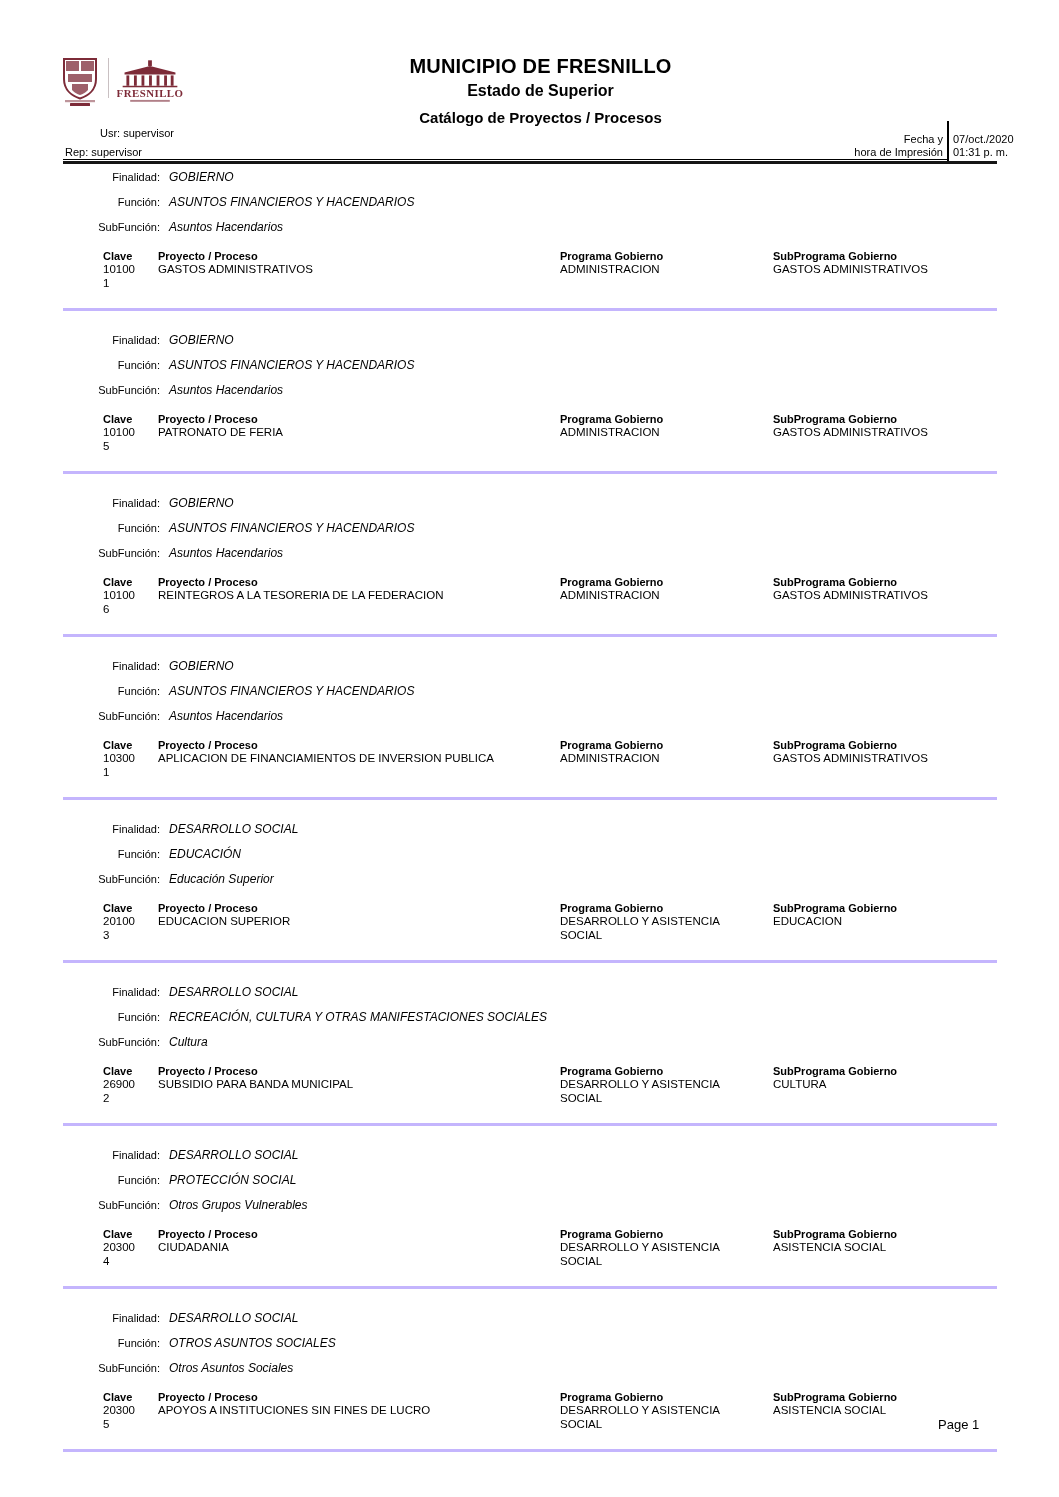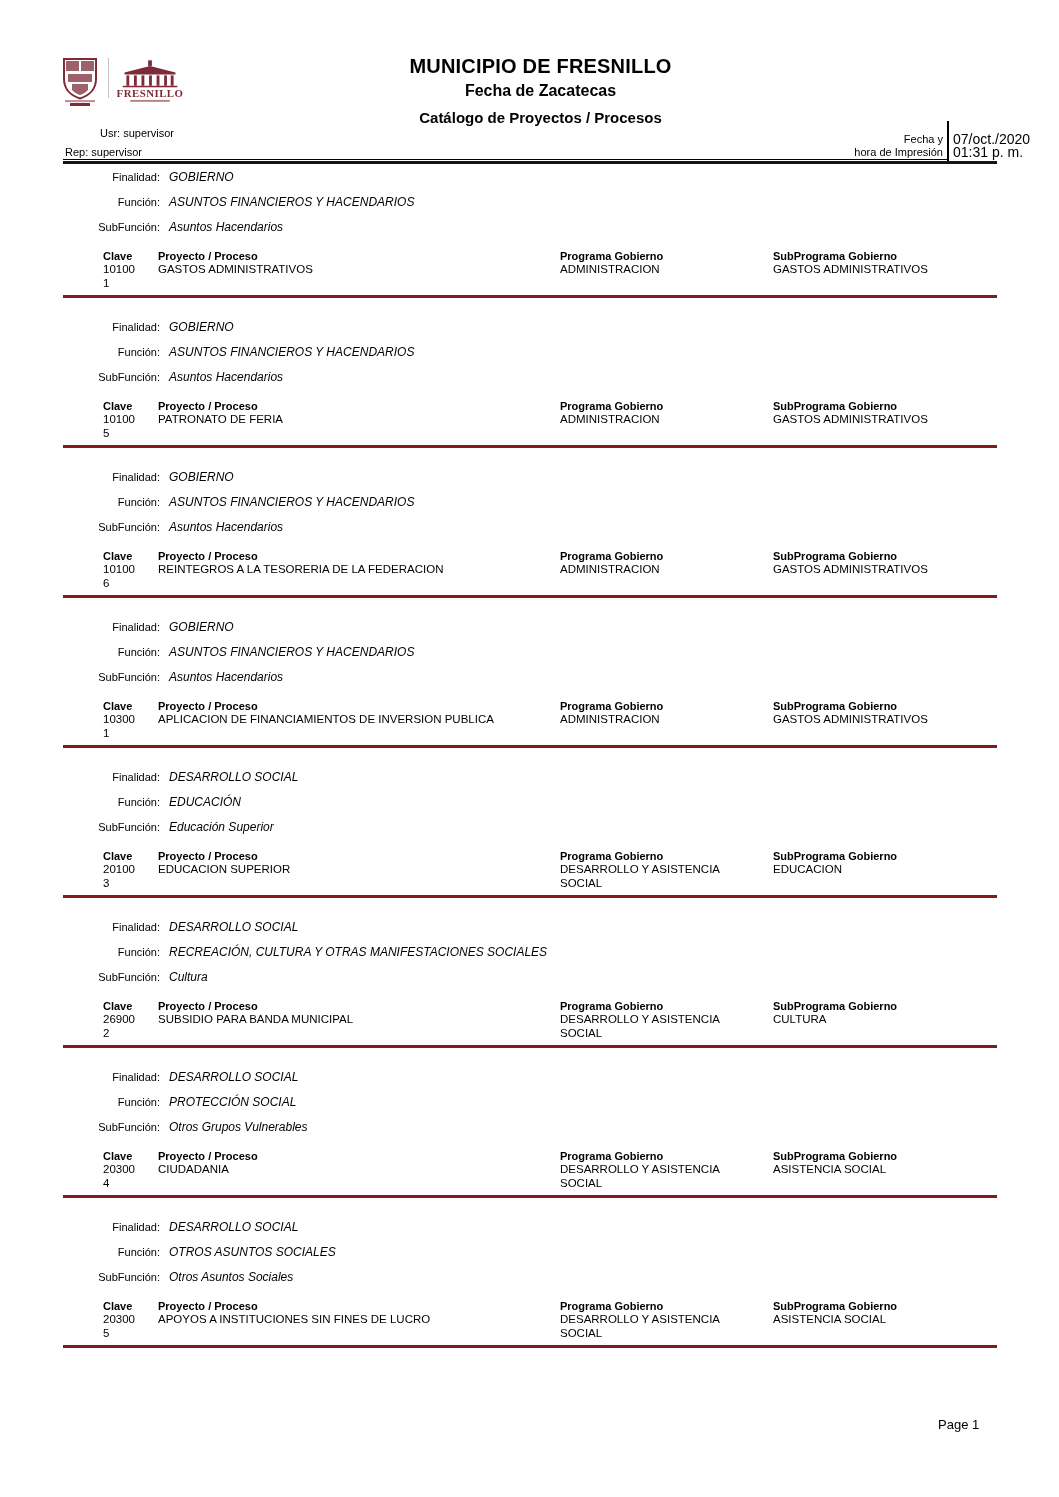--- a/index.html
+++ b/index.html
@@ -14,27 +14,27 @@
   .crest  { width:40px; height:50px; }
   .logo-divider { width:1px; height:40px; background:#c9c0c2; margin:0 8px 8px 8px; }
   .fresnillo { width:66px; height:46px; }
   .title-wrap { position:absolute; left:22px; right:0; top:55px; text-align:center; }
   .title-wrap h1 { margin:0; font-size:20px; font-weight:bold; letter-spacing:0.2px; }
   .title-wrap h2 { margin:4px 0 0 0; font-size:16px; font-weight:bold; }
   .title-wrap h3 { margin:9px 0 12px 0; font-size:15px; font-weight:bold; }
   .usr { position:absolute; left:65px; top:127px; font-size:11px;padding-left:35px; }
   .rep { position:absolute; left:65px; top:146px; font-size:11px; }
   .print-label { position:absolute; right:116px; top:133px; text-align:right; font-size:11px; line-height:13px; }
-  .print-values { position:absolute; left:953px; top:133px; font-size:14px; line-height:13px; }
+  .print-values { position:absolute; left:953px; top:133px; font-size:11px; line-height:13px; }
   .print-sep { position:absolute; left:947px; top:121px; width:1.5px; height:40px; background:#000; }
   .hr-thin  { position:absolute; left:63px; top:159px; width:884px; height:1px; background:#000; }
   .hr-thick { position:absolute; left:63px; top:161px; width:934px; height:3px; background:#151515; }
   
   .blocks { position:absolute; left:63px; top:164px; width:934px; }
-  .block { padding-top:22px; padding-bottom:5px; border-bottom:3px solid #7f1d1d; }
+  .block { padding-top:22px; padding-bottom:18px; border-bottom:3px solid #c4b5fd; }
   .block:first-child { padding-top:6px; }
   .kv { display:flex; align-items:baseline; margin-bottom:11px; font-size:11px; line-height:14px; }
   .kv-label { flex:0 0 97px; width:97px; text-align:right; }
   .kv-value { margin-left:9px; font-weight:normal; font-style:italic; font-size:12px; }
   .tbl { margin-top:15px; }
   .tbl-header, .tbl-row {
     display:grid; grid-template-columns:55px 402px 213px 1fr;
     padding-left:40px; align-items:start;
   }
   .tbl-header { font-weight:bold; font-size:11px; line-height:14px; }
@@ -70,21 +70,21 @@
       <rect class="maroon" x="57" y="17" width="3" height="11"></rect>
       <rect class="maroon" x="33" y="1" width="4" height="6"></rect>
       <rect class="maroon" x="6" y="28" width="58" height="1.6"></rect>
       <text x="35" y="40" text-anchor="middle" fill="#7d2b38" font-family="Liberation Serif, serif" font-size="11.5" font-weight="bold" letter-spacing="0.5">FRESNILLO</text>
       <rect class="maroon" opacity="0.6" x="14" y="43" width="42" height="2"></rect>
     </svg>
   </div>
 
   <div class="title-wrap">
     <h1>MUNICIPIO DE FRESNILLO</h1>
-    <h2>Fecha de Zacatecas</h2>
+    <h2>Estado de Superior</h2>
     <h3>Catálogo de Proyectos / Procesos</h3>
   </div>
 
   <div class="usr">Usr: supervisor</div>
   <div class="rep">Rep: supervisor</div>
 
   <div class="print-label">
     <span>Fecha y</span><br>
     <span>hora de Impresión</span>
   </div>

